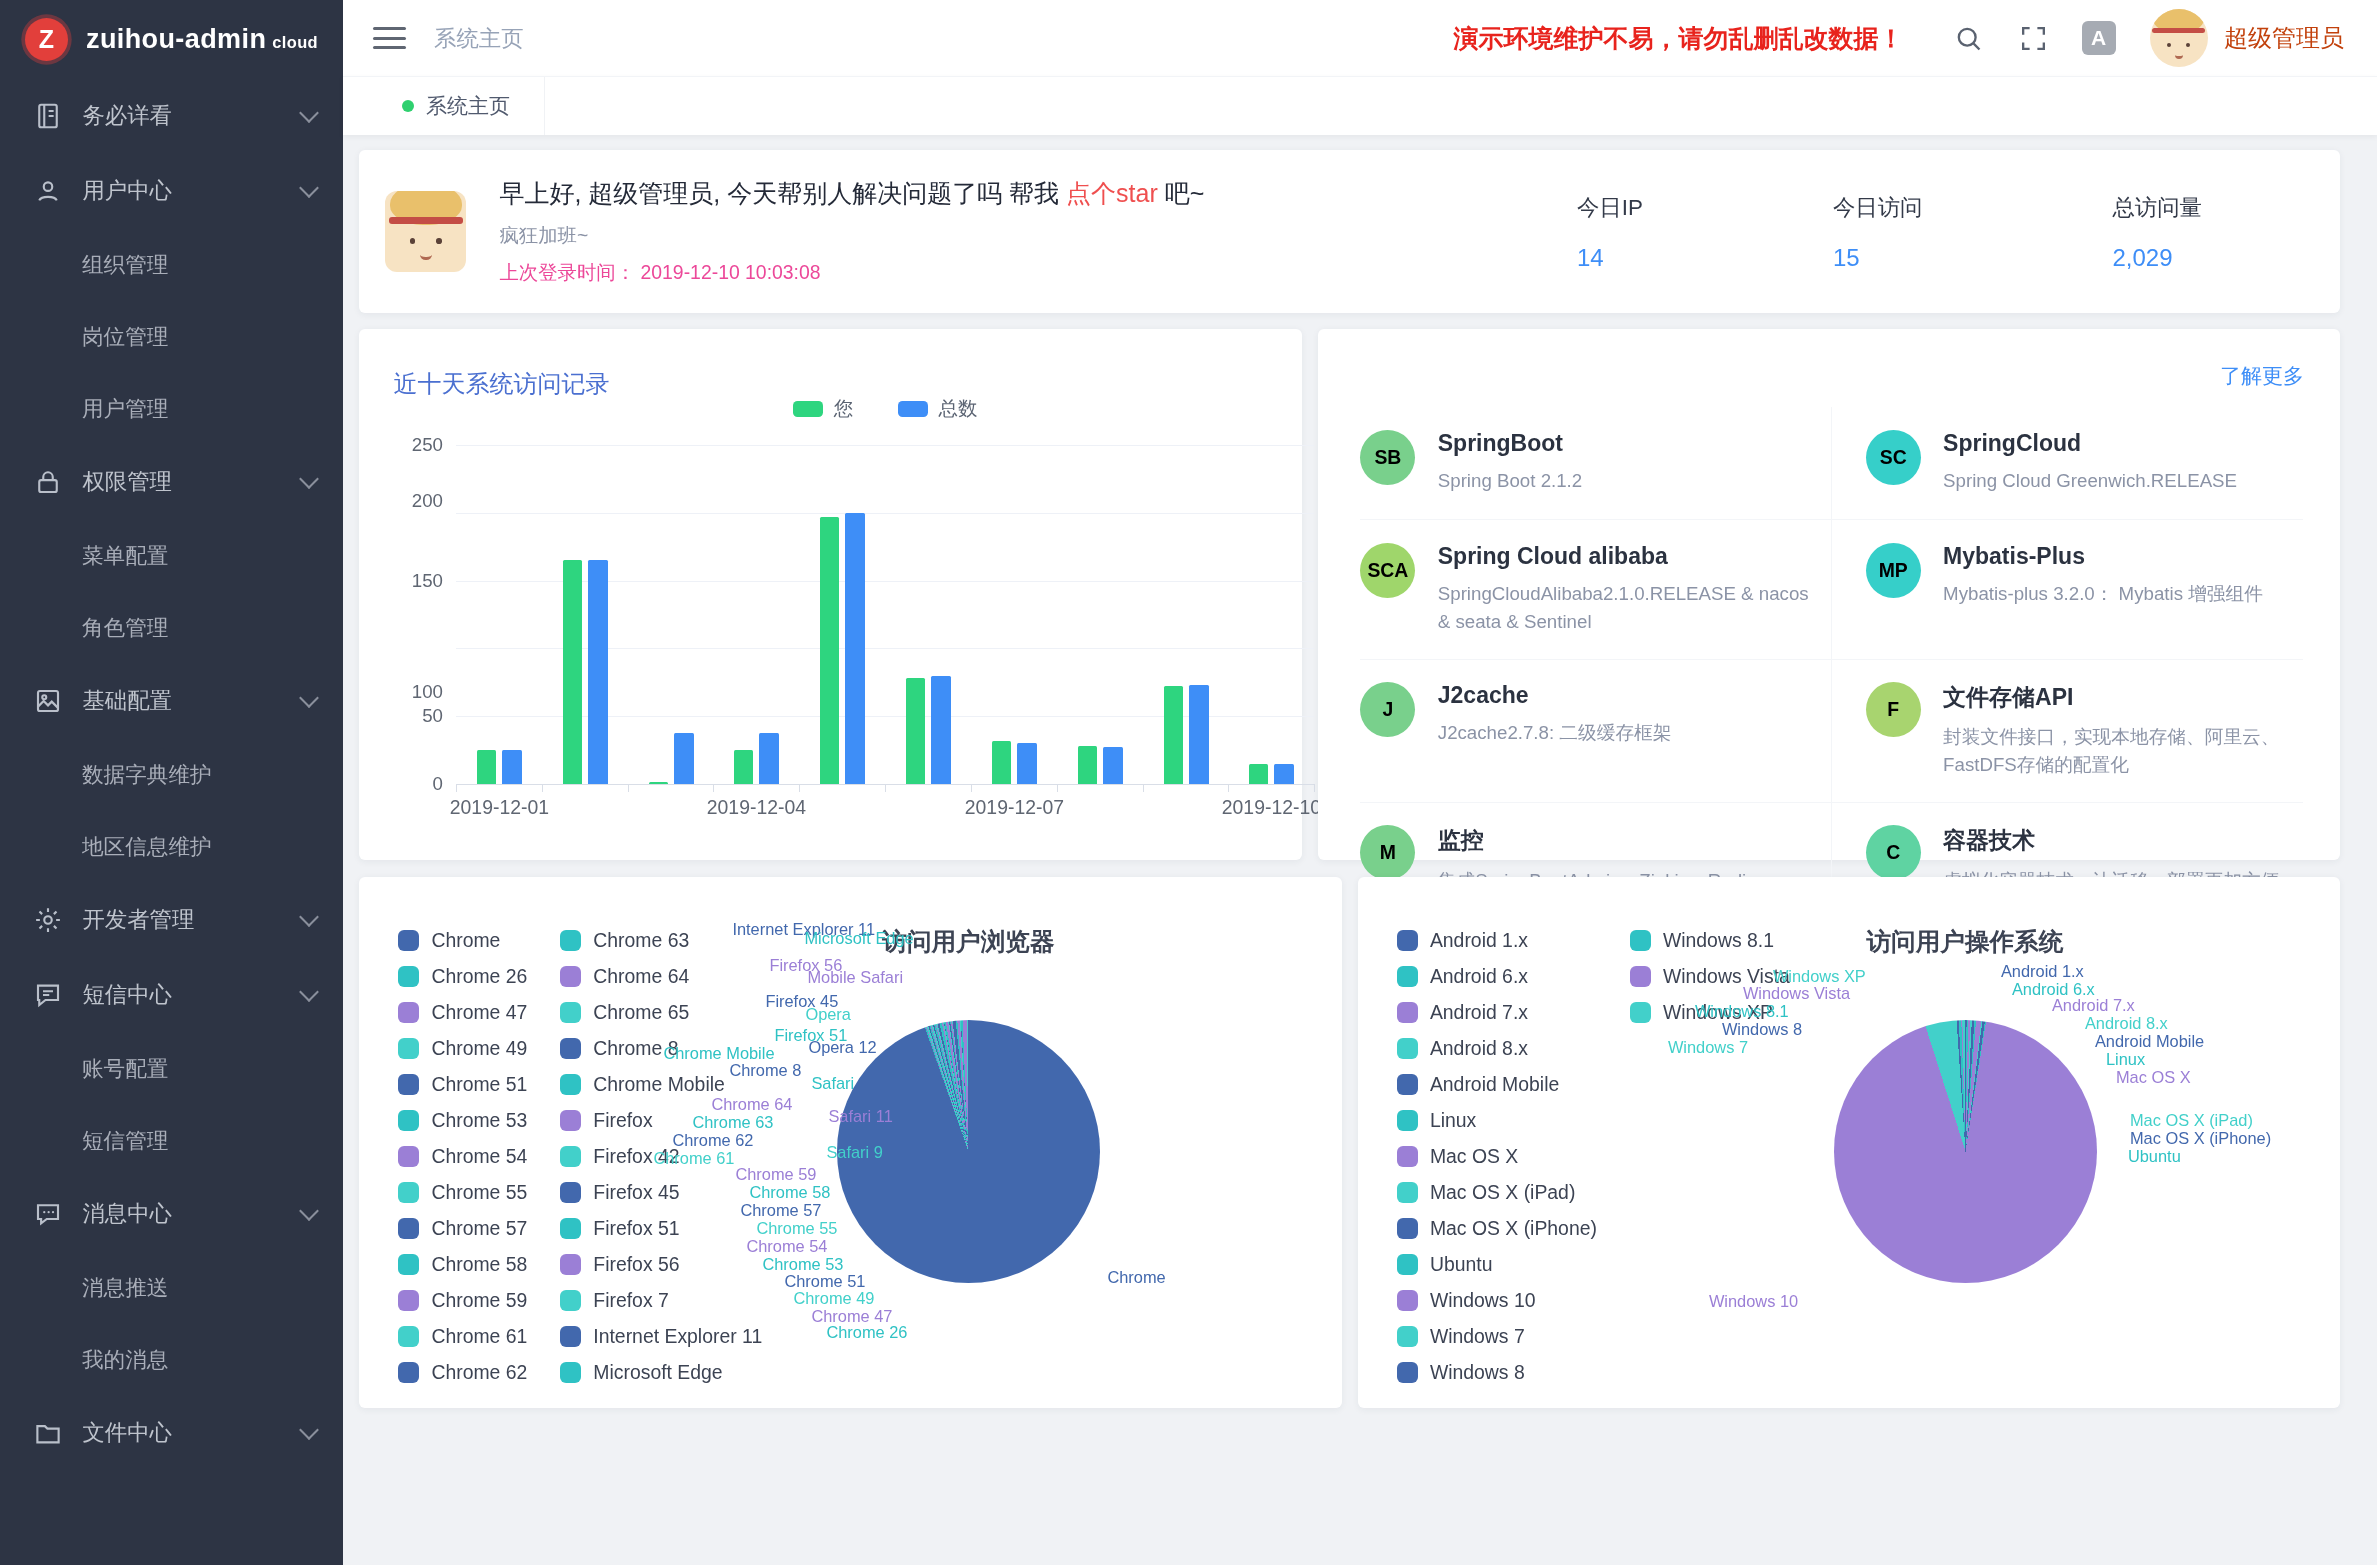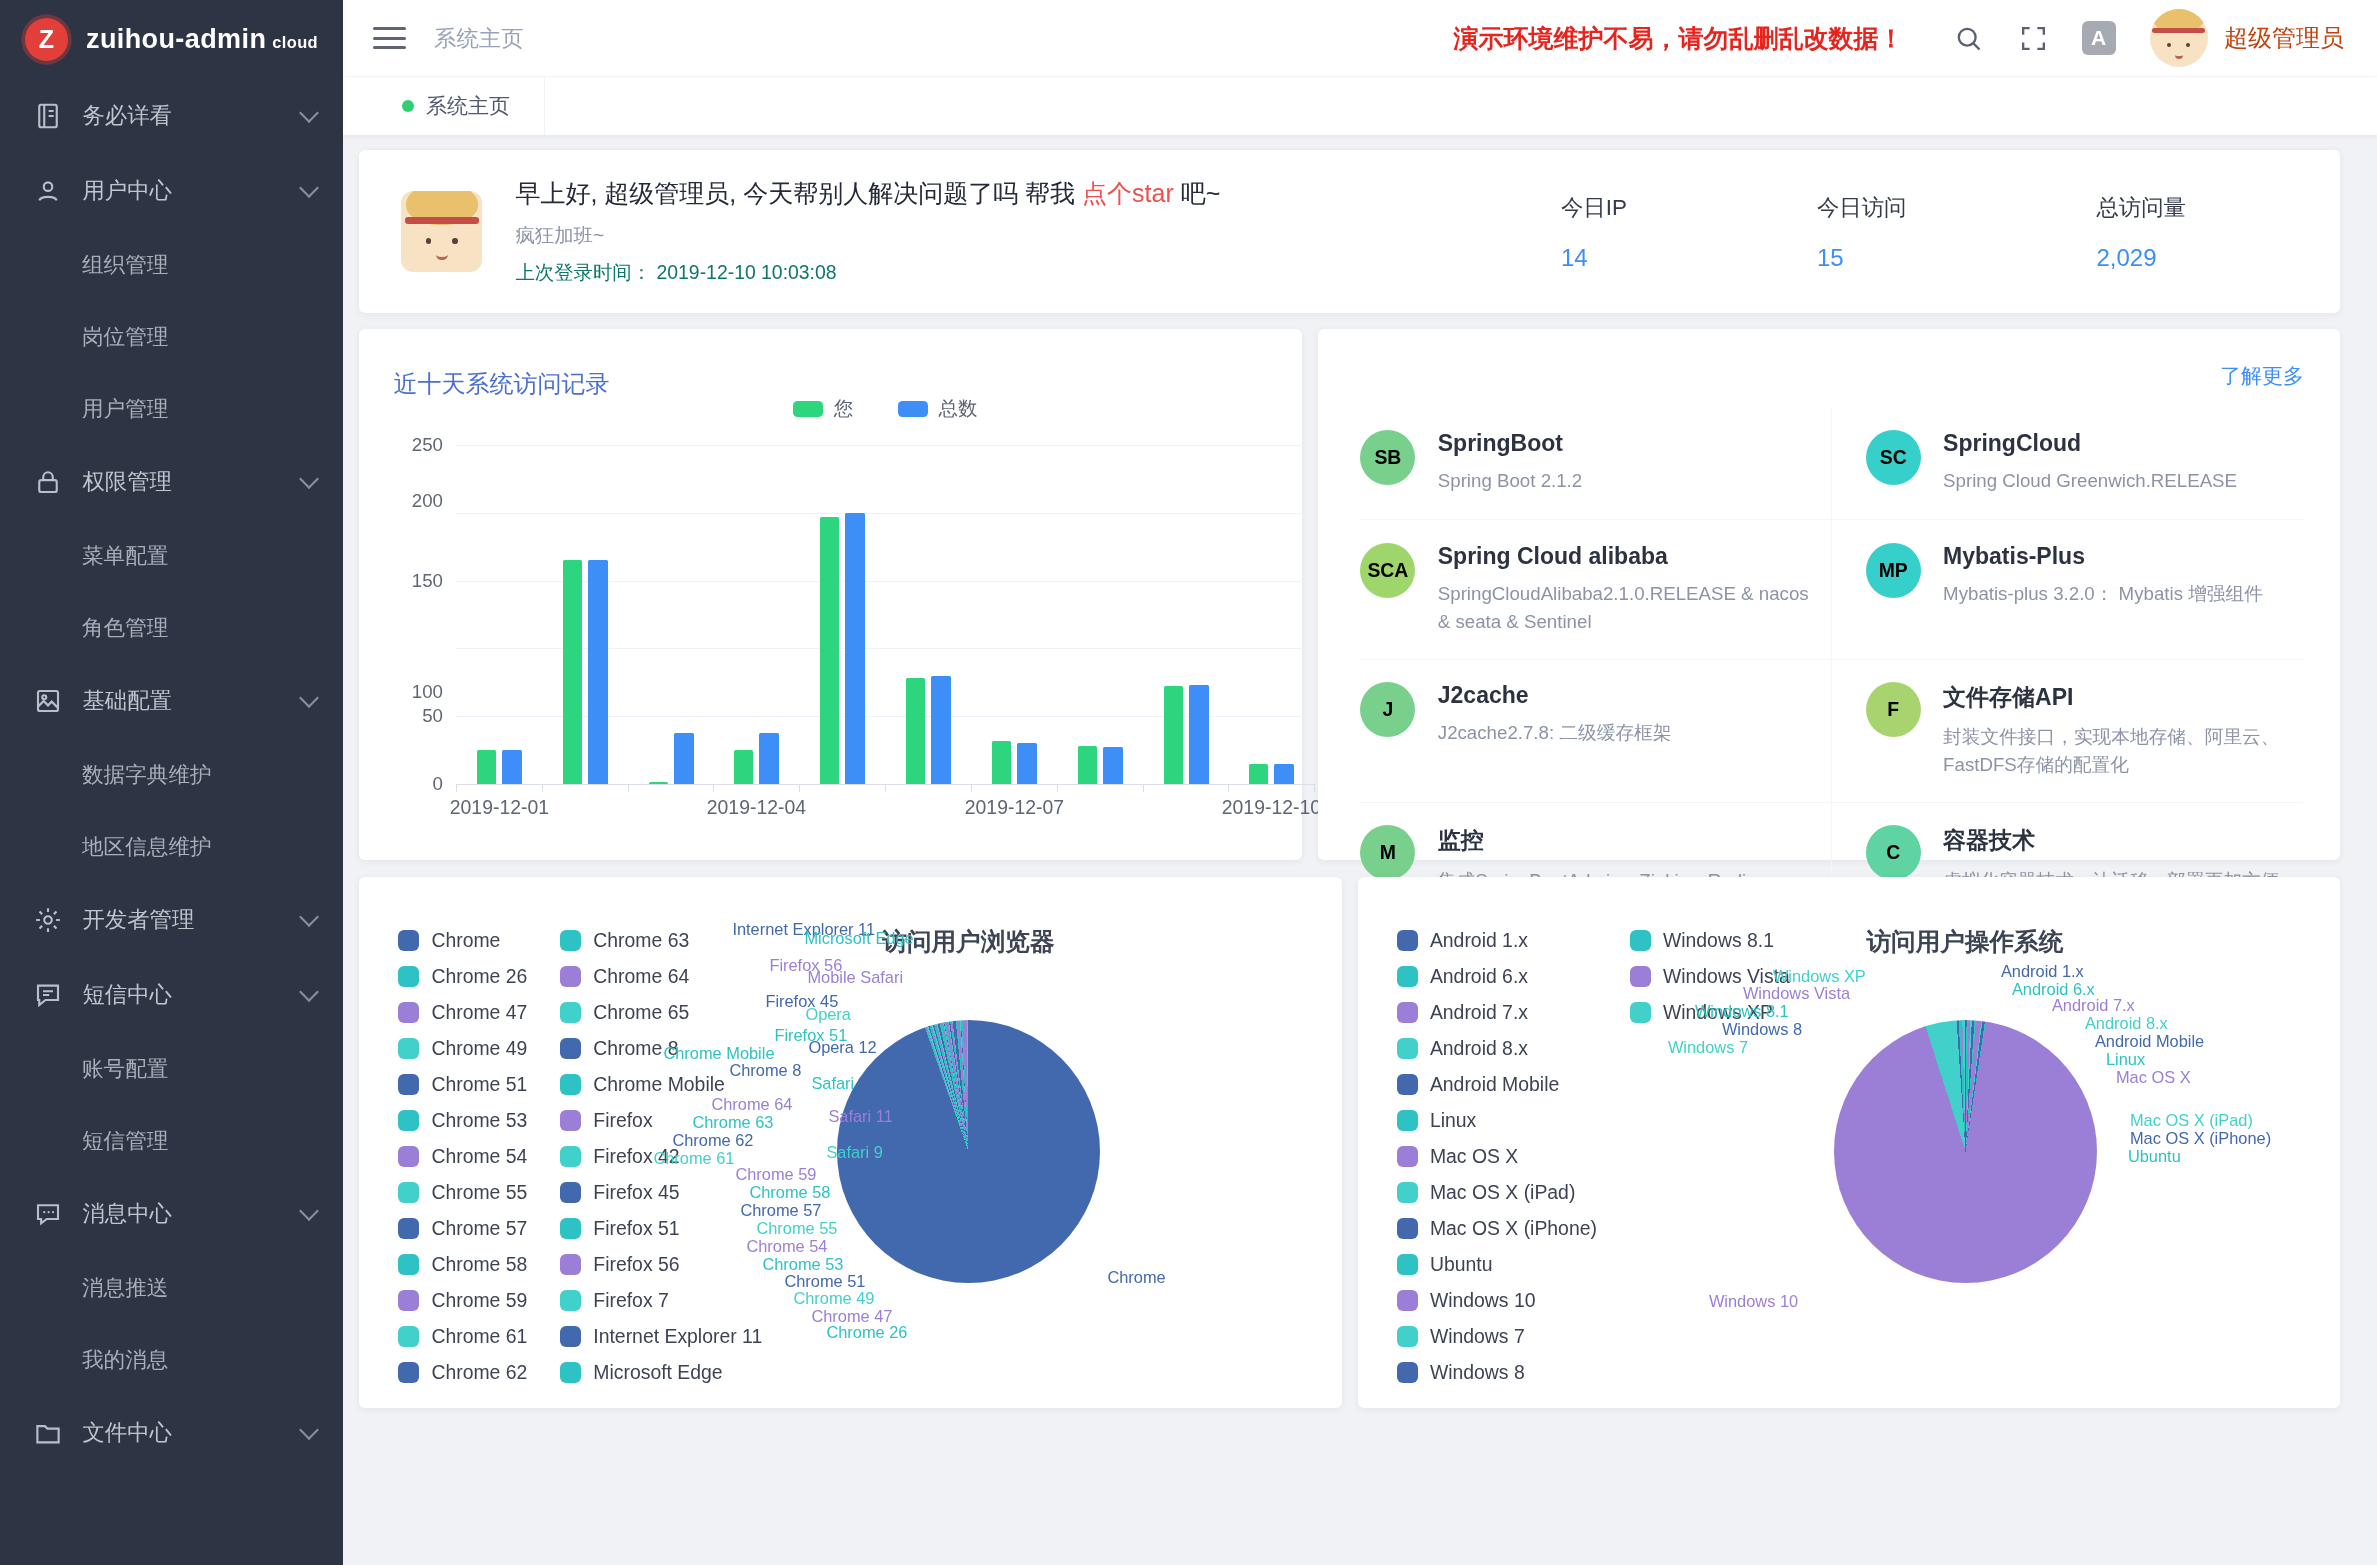--- a/index.html
+++ b/index.html
@@ -45,26 +45,26 @@
 
   .tabbar{height:58px;background:#fff;border-top:1.5px solid #f2f4f7;display:flex;align-items:center;padding-left:25px;box-shadow:0 2.2px 6px rgba(0,0,0,.05);position:relative;z-index:2;}
   .tab{height:100%;display:flex;align-items:center;gap:12px;padding:0 34px;border-right:1.5px solid #f0f2f5;font-size:21px;color:#515a6e;cursor:pointer;}
   .tab-dot{width:12px;height:12px;border-radius:50%;}
 
   .content{flex:1;padding:15px 37px 0 16.4px;overflow:hidden;}
   .row{display:flex;gap:16.4px;margin-bottom:16.4px;}
   .card{background:#fff;border-radius:6px;box-shadow:0 1.5px 7.5px rgba(31,45,61,.06);}
 
   
-  .welcome{height:163px;display:flex;align-items:center;padding:0 42px;margin-bottom:16.4px;}
+  .welcome{height:163px;display:flex;align-items:center;padding:0 26px;margin-bottom:16.4px;}
   .w-text{margin-left:33px;}
   .w-line1{font-size:25px;color:#242a38;}
   .w-line1 .star{color:#ef4f4f;cursor:pointer;}
   .w-line2{font-size:19.4px;color:#8b93a6;margin-top:12px;}
-  .w-line3{font-size:19.4px;color:#0f766e;margin-top:10.4px;}
+  .w-line3{font-size:19.4px;color:#ec4899;margin-top:10.4px;}
   .w-stats{margin-left:auto;display:flex;gap:190px;padding-right:112px;}
   .stat{}
   .stat-label{font-size:22.4px;color:#333a49;}
   .stat-value{font-size:24px;color:#3e8ef7;margin-top:21px;}
 
   
   .chart-card{flex:1;height:531px;position:relative;}
   .card-title{position:absolute;left:34px;top:39px;font-size:24px;color:#4a6fd0;}
   .bar-legend{position:absolute;left:97px;width:858px;top:66px;display:flex;justify-content:center;gap:45px;}
   .bl-item{display:flex;align-items:center;gap:10.4px;font-size:19.4px;color:#5a6372;cursor:pointer;}

